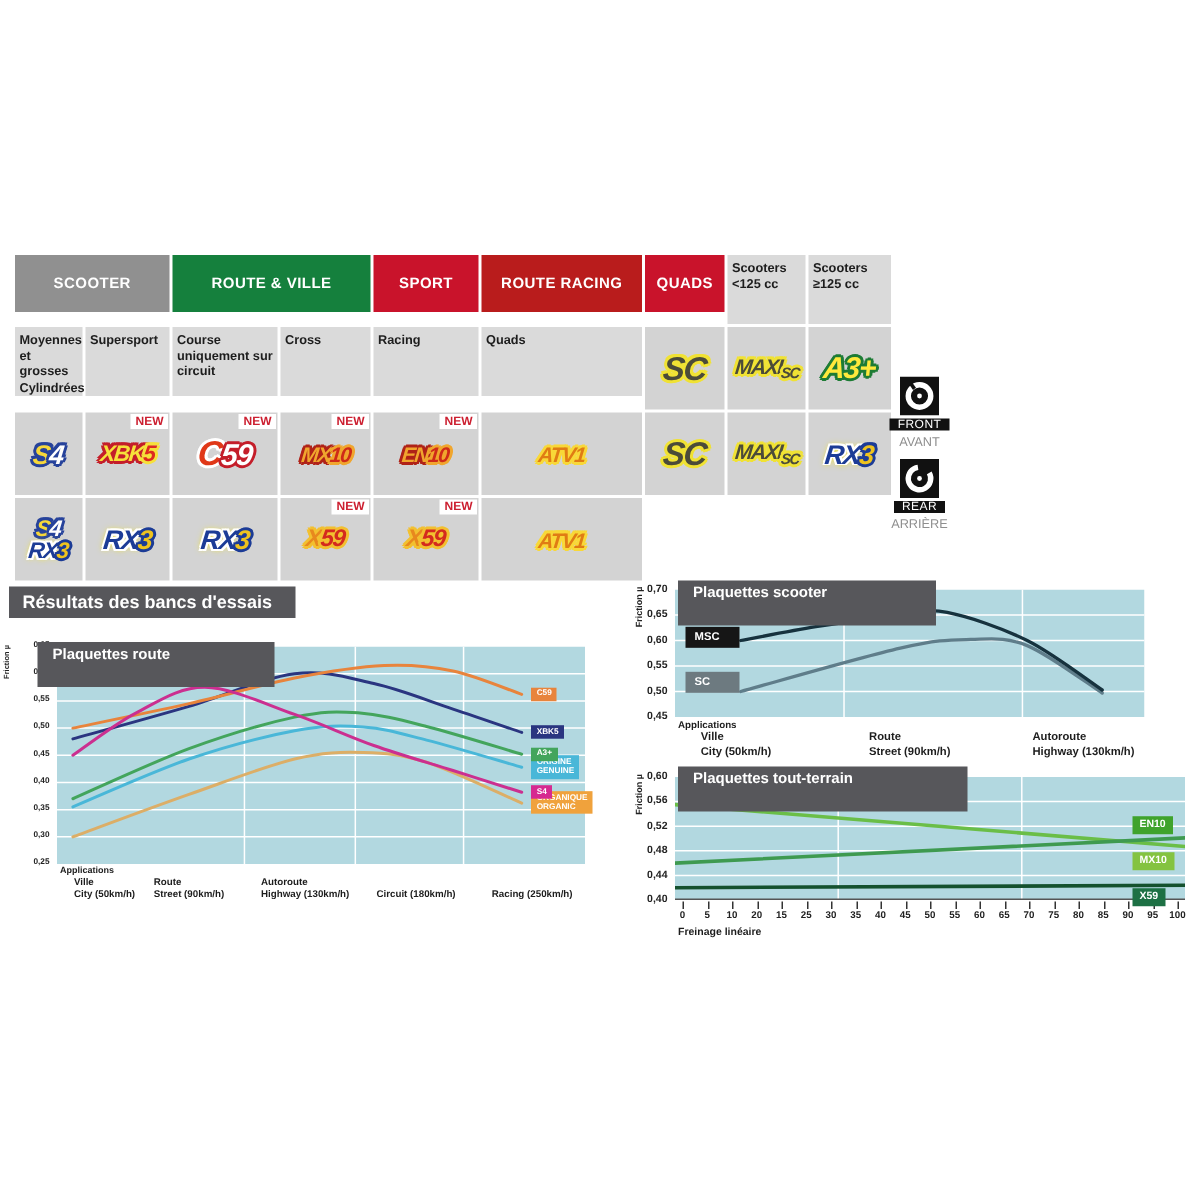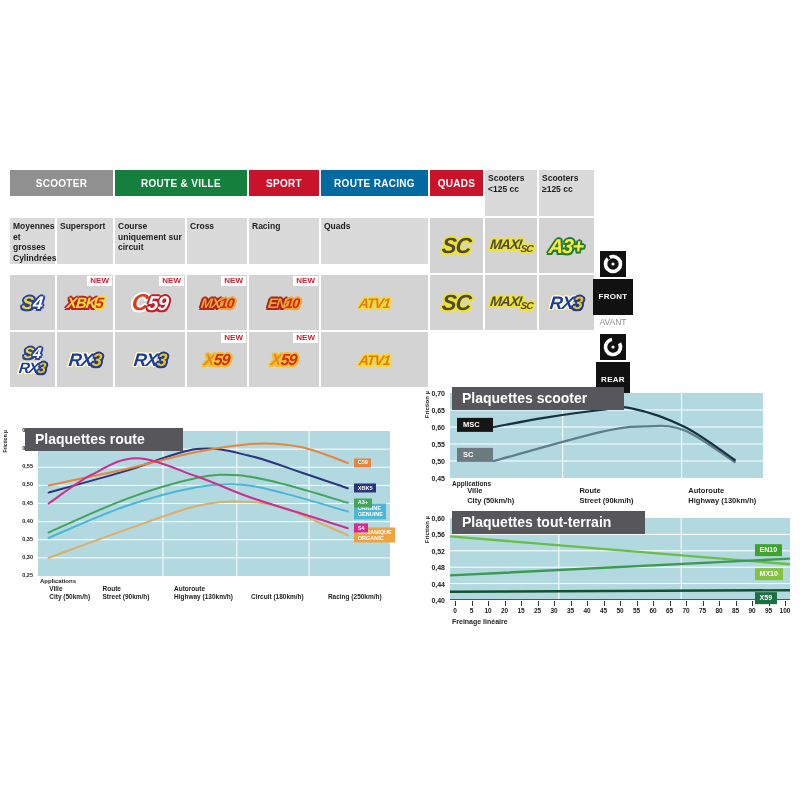--- a/index.html
+++ b/index.html
@@ -1,20 +1,20 @@
 <!DOCTYPE html>
 <html><head>
 <meta charset="utf-8">
 <style>
   html,body{margin:0;padding:0;background:#fff;}
   .canvas{position:relative;width:800px;height:800px;background:#fff;font-family:"Liberation Sans",sans-serif;overflow:hidden;}
 
   
   .prod-table{position:absolute;left:10px;top:170px;display:grid;gap:2px;background:#fff;}
-  .gh{color:#fff;font-size:10px;font-weight:bold;display:flex;align-items:center;justify-content:center;height:26px;letter-spacing:.3px;white-space:nowrap;}
+  .gh{color:#fff;font-size:10px;font-weight:bold;display:flex;align-items:center;justify-content:center;height:38px;letter-spacing:.3px;white-space:nowrap;}
   .sh{background:#dadada;height:46px;font-size:8.5px;font-weight:bold;color:#1d1d1d;padding:3px 2px 0 3px;line-height:1.25;box-sizing:border-box;}
   .cell{background:#d3d3d3;height:55px;position:relative;display:flex;align-items:center;justify-content:center;}
   .cell-stack{flex-direction:column;}
   .new-badge{position:absolute;top:1px;right:1px;background:#fff;color:#cc1f30;font-size:8px;font-weight:bold;padding:1px 3px;line-height:1;}
 
   .lg{display:inline-block;font-weight:bold;font-style:italic;letter-spacing:-1px;transform:skewX(-6deg);line-height:1;white-space:nowrap;}
   .lg span{text-shadow:-1.5px -1.5px 0 var(--oc),1.5px -1.5px 0 var(--oc),-1.5px 1.5px 0 var(--oc),1.5px 1.5px 0 var(--oc),-2px 0 0 var(--oc),2px 0 0 var(--oc),0 -2px 0 var(--oc),0 2px 0 var(--oc);}
   .lg-dk{--oc:#f0e234;color:#4b4b39;}
   .lg-maxi{font-size:14px;}
   .lg-maxisub{font-size:10px;vertical-align:-3px;}
@@ -43,51 +43,51 @@
   .logo-atv1{font-size:14px;}
   .logo-rx3{font-size:18px;}
   .logo-x59{font-size:16px;}
   .cell-stack .logo-s4{font-size:15px;}
   .cell-stack .logo-rx3{font-size:15px;}
 
   
   .markers{position:absolute;left:586px;top:251px;width:54px;}
   .marker{display:flex;flex-direction:column;align-items:center;margin-bottom:7px;}
   .marker svg{display:block;}
-  .marker-bar{background:#111;color:#fff;font-size:8px;font-weight:bold;padding:14px 5px;margin-top:2px;line-height:1;letter-spacing:.3px;}
+  .marker-bar{background:#111;color:#fff;font-size:8px;font-weight:normal;padding:0 5px;margin-top:2px;line-height:1;letter-spacing:.3px;}
   .marker-sub{color:#8f8f8f;font-size:8.5px;margin-top:2px;white-space:nowrap;}
 
   
   .section-title{position:absolute;left:6px;top:391px;background:#57575b;color:#fff;font-size:12px;font-weight:bold;padding:3px 16px 4px 9px;}
   .chart{position:absolute;}
   #chartRoute{left:0;top:425px;width:402px;height:215px;}
   #chartScooter{left:420px;top:383px;width:380px;height:122px;}
   #chartTT{left:420px;top:507px;width:380px;height:135px;}
-  .chart-titlebar{position:absolute;background:#57575b;color:#fff;font-size:14px;font-weight:bold;padding:3px 0 4px 10px;z-index:5;box-sizing:border-box;}
+  .chart-titlebar{position:absolute;background:#57575b;color:#fff;font-size:10px;font-weight:bold;padding:3px 0 16px 10px;z-index:5;box-sizing:border-box;}
   .plot-svg{position:absolute;}
   .ytick{position:absolute;text-align:right;font-weight:bold;color:#222;transform:translateY(-50%);line-height:1;}
   .ylab{position:absolute;writing-mode:vertical-rl;transform:rotate(180deg);font-weight:bold;color:#222;}
   .cat{position:absolute;transform:translateX(-50%);font-weight:bold;color:#1d1d1d;line-height:1.3;text-align:left;white-space:nowrap;}
   .xnote{position:absolute;font-weight:bold;color:#1d1d1d;}
   .tag{position:absolute;color:#fff;font-weight:bold;line-height:1.1;padding:1.5px 3.5px;transform:translateY(-50%);white-space:nowrap;z-index:4;}
   .tag.center{transform:translate(-50%,-50%);text-align:left;min-width:24px;}
   .xtick-label{position:absolute;transform:translateX(-50%);font-weight:bold;color:#222;line-height:1;}
   .xtick-mark{position:absolute;width:1px;height:5px;background:#333;}
   .xlabel{position:absolute;font-weight:bold;color:#1d1d1d;}
 </style>
 </head>
 <body>
 
 <div class="canvas">
 
   <div class="prod-table" id="prodTable" style="grid-template-columns: 45px 56px 70px 60px 70px 107px 53px 52px 55px;">
       <div class="gh" style="background: rgb(144, 144, 144); grid-column: span 2;">SCOOTER</div>
       <div class="gh" style="background: #15803d; grid-column: span 2;">ROUTE &amp; VILLE</div>
       <div class="gh" style="background: rgb(201, 19, 43); grid-column: span 1;">SPORT</div>
-      <div class="gh" style="background: #0369a1; grid-column: span 1;">ROUTE RACING</div>
+      <div class="gh" style="background: #b91c1c; grid-column: span 1;">ROUTE RACING</div>
       <div class="gh" style="background: rgb(201, 19, 43); grid-column: span 1;">QUADS</div>
       <div class="sh">Scooters &lt;125 cc</div>
       <div class="sh">Scooters ≥125 cc</div>
       <div class="sh">Moyennes et grosses Cylindrées</div>
       <div class="sh">Supersport</div>
       <div class="sh">Course uniquement sur circuit</div>
       <div class="sh">Cross</div>
       <div class="sh">Racing</div>
       <div class="sh">Quads</div>
       <div class="cell">
@@ -168,20 +168,21 @@
       <svg width="26" height="26" viewBox="0 0 26 26">
         <rect width="26" height="26" fill="#111"></rect>
         <circle cx="13" cy="13" r="7.5" fill="none" stroke="#fff" stroke-width="3.6" stroke-dasharray="38 9" transform="rotate(-30 13 13)"></circle>
         <circle cx="13" cy="13" r="1.6" fill="#fff"></circle>
       </svg>
       <div class="marker-bar">REAR</div>
       <div class="marker-sub">ARRIÈRE</div>
     </div>
   </div>
 
+  <div class="section-title">Résultats des bancs d'essais</div>
 
   <div class="chart" id="chartRoute">
       <div class="chart-titlebar" style="left: 25px; top: 3px; width: 158px;">Plaquettes route</div>
       <div class="ylab" style="left: 2px; top: 5px; font-size: 5px;">Friction µ</div>
       <div class="ytick" style="left: 0px; width: 33px; top: 6px; font-size: 5.5px;">0,65</div>
       <div class="ytick" style="left: 0px; width: 33px; top: 24.125px; font-size: 5.5px;">0,60</div>
       <div class="ytick" style="left: 0px; width: 33px; top: 42.25px; font-size: 5.5px;">0,55</div>
       <div class="ytick" style="left: 0px; width: 33px; top: 60.375px; font-size: 5.5px;">0,50</div>
       <div class="ytick" style="left: 0px; width: 33px; top: 78.5px; font-size: 5.5px;">0,45</div>
       <div class="ytick" style="left: 0px; width: 33px; top: 96.625px; font-size: 5.5px;">0,40</div>

